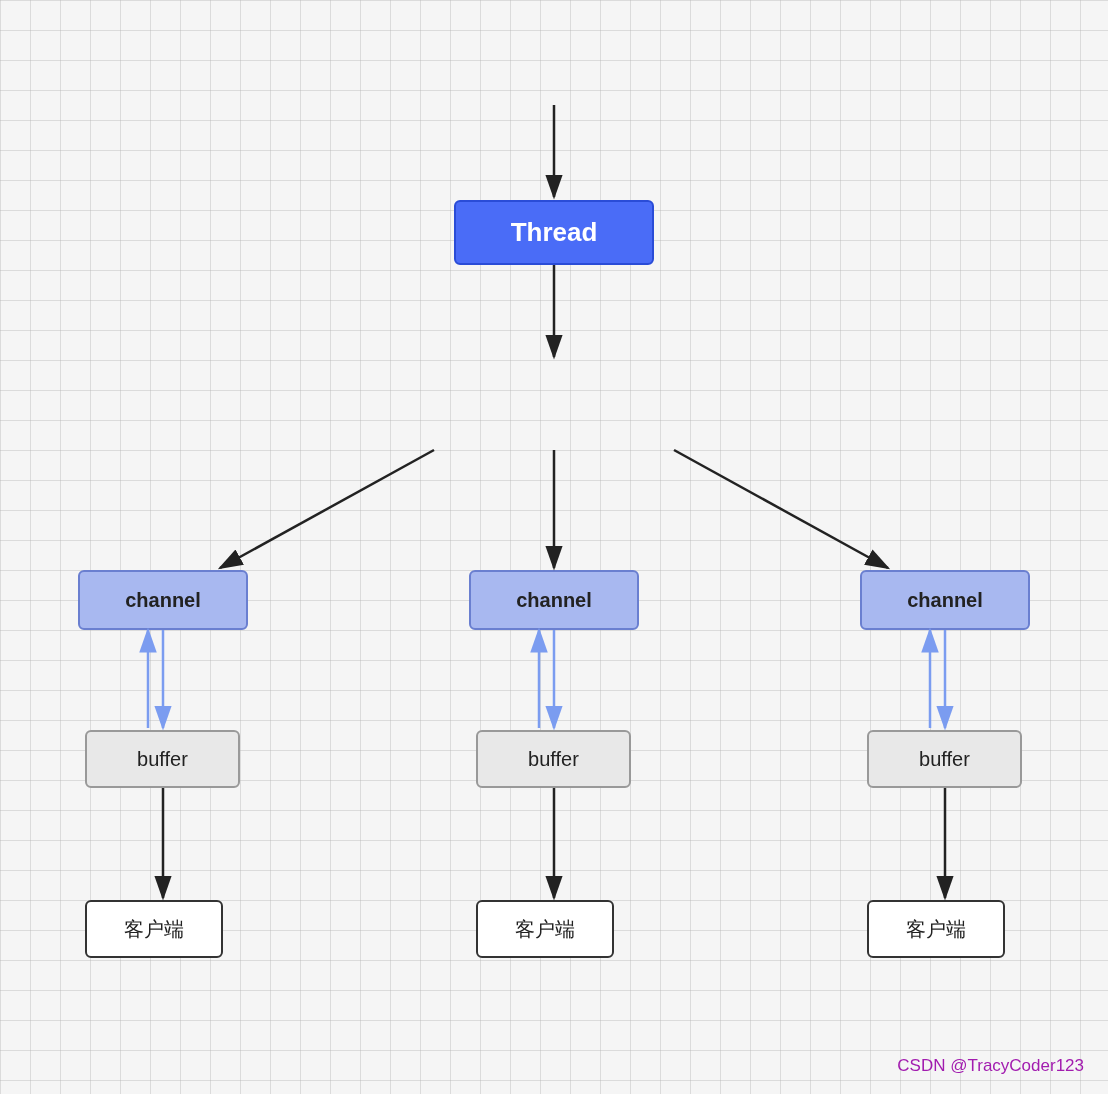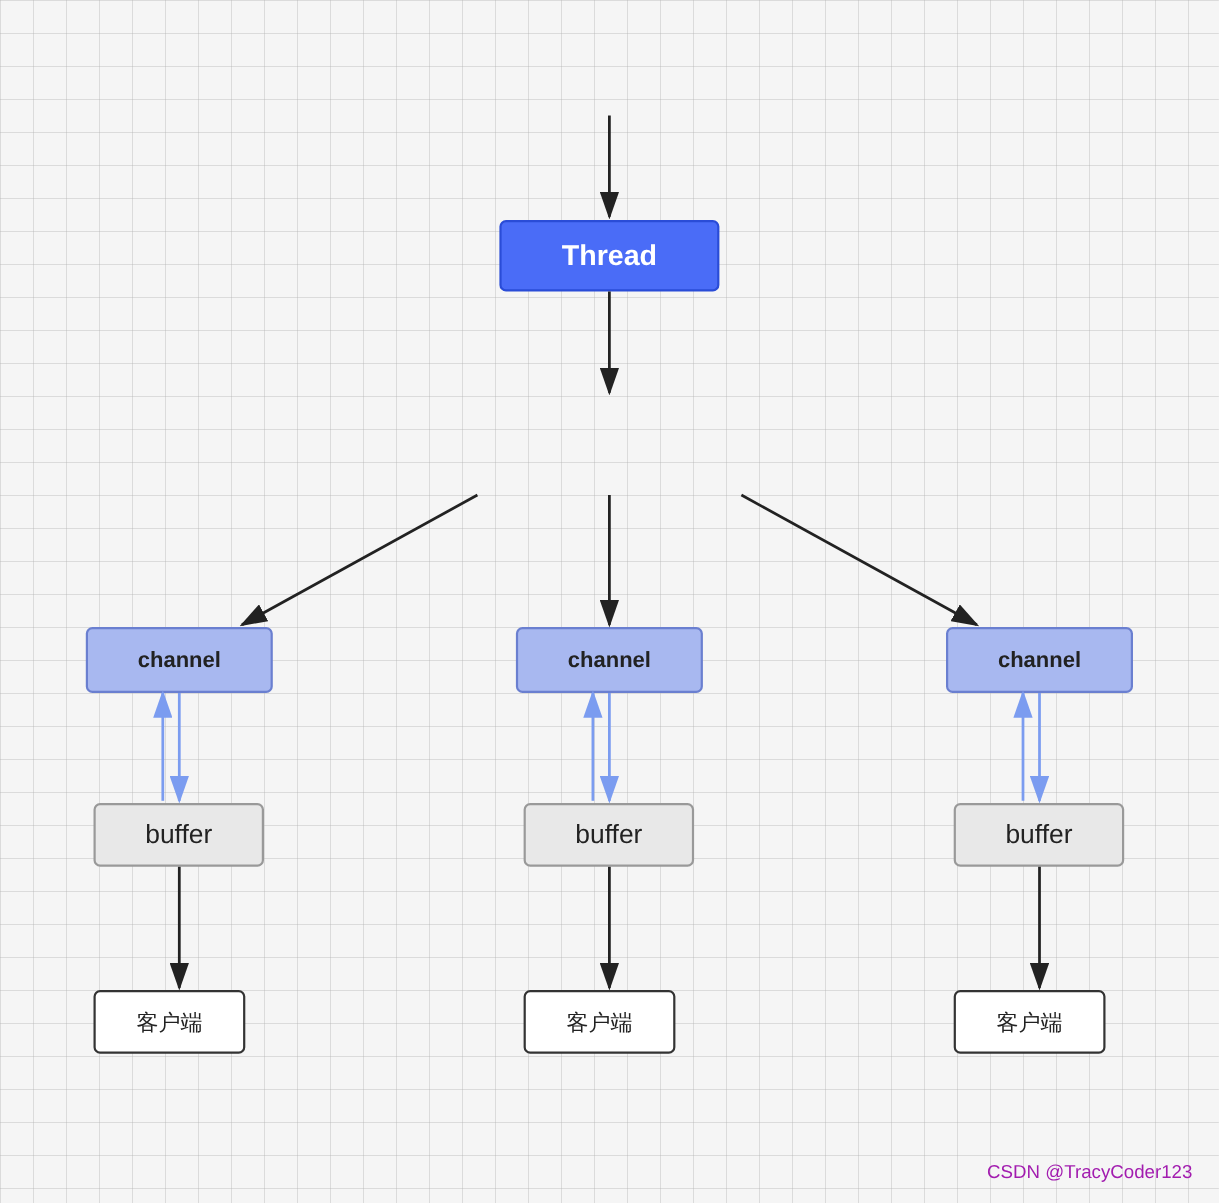--- a/index.html
+++ b/index.html
@@ -80,21 +80,21 @@
 
     .box-channel-left   { left: 78px;  top: 570px; }
     .box-channel-center { left: 469px; top: 570px; }
     .box-channel-right  { left: 860px; top: 570px; }
 
     .box-buffer {
       width: 155px;
       height: 58px;
       background: #e8e8e8;
       border-color: #999;
-      font-size: 24px;
+      font-size: 20px;
     }
 
     .box-buffer-left   { left: 85px;  top: 730px; }
     .box-buffer-center { left: 476px; top: 730px; }
     .box-buffer-right  { left: 867px; top: 730px; }
 
     .box-client {
       width: 138px;
       height: 58px;
       font-size: 20px;

